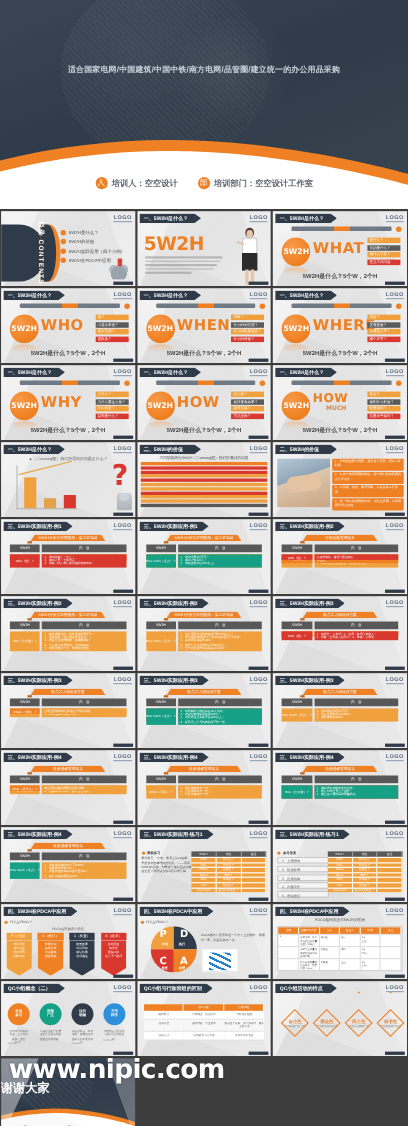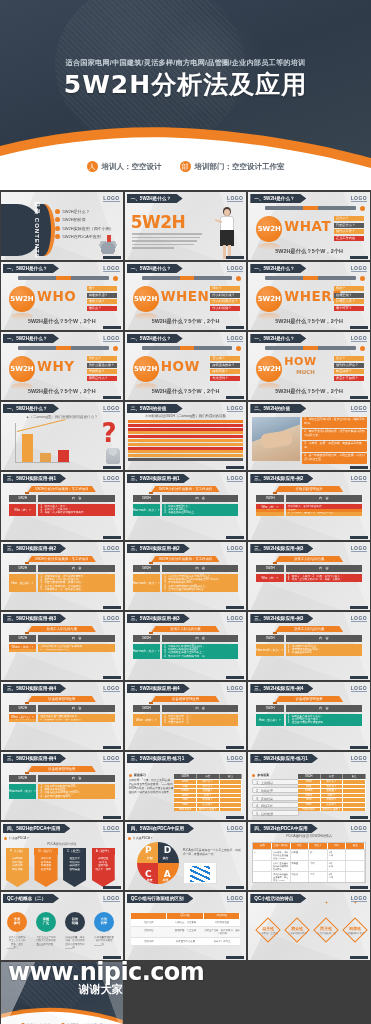--- a/index.html
+++ b/index.html
@@ -301,21 +301,21 @@
   .dia .d { width:18px;height:18px; margin:0 auto; border:.8px solid #ef8023; transform:rotate(45deg);}
   .dia .lbl{ position:relative; margin-top:-13px; font-size:4px; font-weight:800; color:#ef8023;}
   .dia .sub{ font-size:2.4px; color:#777; margin-top:1px;}
   .dia .star{ position:relative; top:-16px; font-size:4px; color:#ef8023;}
 
   
   .ty { position:relative; height:68px; overflow:hidden;
     background: linear-gradient(160deg,#3a4656 0%,#2f3b49 50%,#39454f 100%); }
   .ty-photo{ position:absolute; left:14px; top:-8px; width:70px; height:60px; border-radius:50%;
     background: repeating-linear-gradient(45deg, rgba(255,255,255,.04) 0 2px, transparent 2px 4px); }
-  .ty-txt{ position:absolute; left:0;right:0; top:20px; text-align:right; color:#fff;
+  .ty-txt{ position:absolute; left:0;right:0; top:20px; text-align:left; color:#fff;
     font-size:11px; font-weight:900; }
   .ty-wave{ position:absolute; left:0; bottom:0; width:100%; height:26px;}
   .ty-foot{ position:absolute; left:0; right:0; bottom:3px; display:flex; justify-content:center; gap:10px;}
   .ty-foot .fi{ display:flex; align-items:center; gap:2px;}
   .ty-foot .fb{ width:4px;height:4px;border-radius:50%;background:#ef8023;}
   .ty-foot .ft{ font-size:3px; color:#666;}
 
   
   .wm-nipic {
     position: absolute; left: 12px; bottom: 38px; z-index: 40;
@@ -340,22 +340,21 @@
   }
 </style>
 </head>
 <body>
 
 <div id="page">
 
   <div class="hero">
     <div class="hero-photo"></div>
     <div class="hero-photo2"></div>
-    <div class="hero-sub">适合国家电网/中国建筑/灵活多样/南方电网/品管圈/企业内部员工等的培训</div>
-    <div class="hero-title">5W2H分析法及应用</div>
+    <div class="hero-sub">适合国家电网/中国建筑/中国中铁/南方电网/品管圈/建立统一的办公用品采购</div>
 
     <div class="wave-wrap">
       <svg viewBox="0 0 371 72" preserveAspectRatio="none">
         <path d="M0,28 C80,8 160,4 250,16 C305,23 345,33 371,40 L371,72 L0,72 Z" fill="#ef8023"></path>
         <path d="M0,38 C80,18 160,14 250,26 C305,33 345,43 371,50 L371,72 L0,72 Z" fill="#ffffff"></path>
       </svg>
     </div>
 
     <div class="hero-foot">
       <div class="foot-item">

